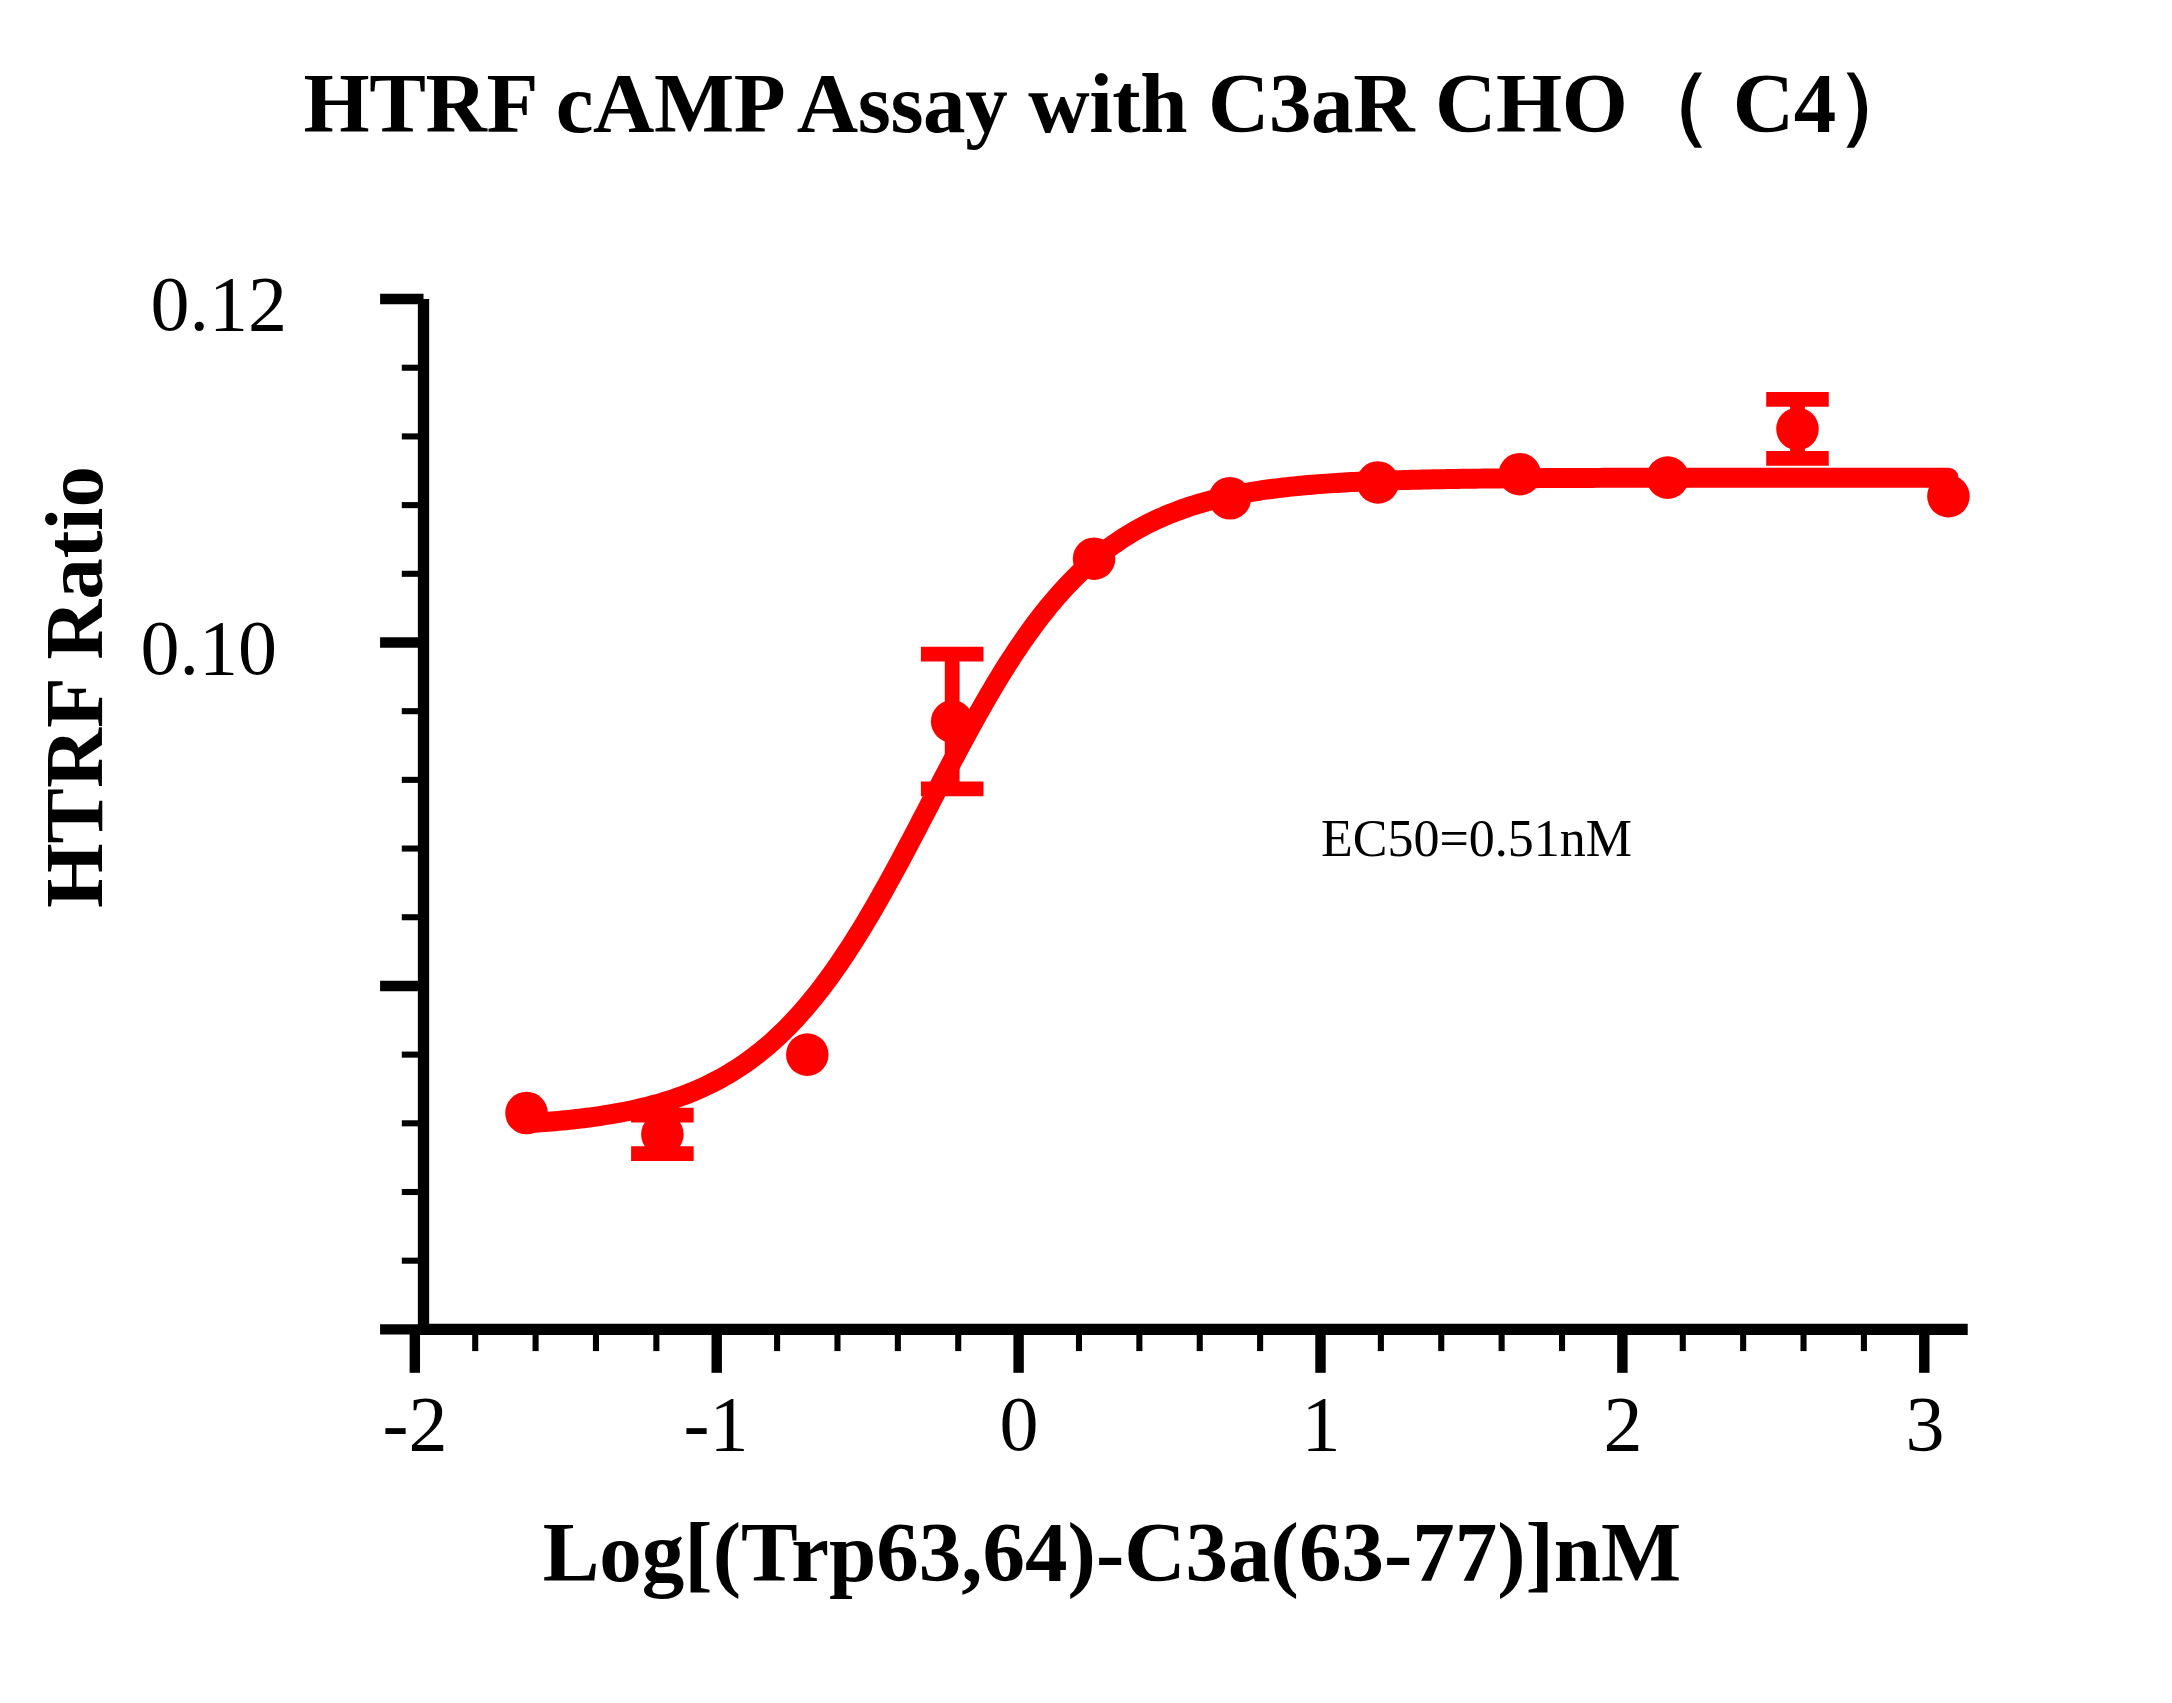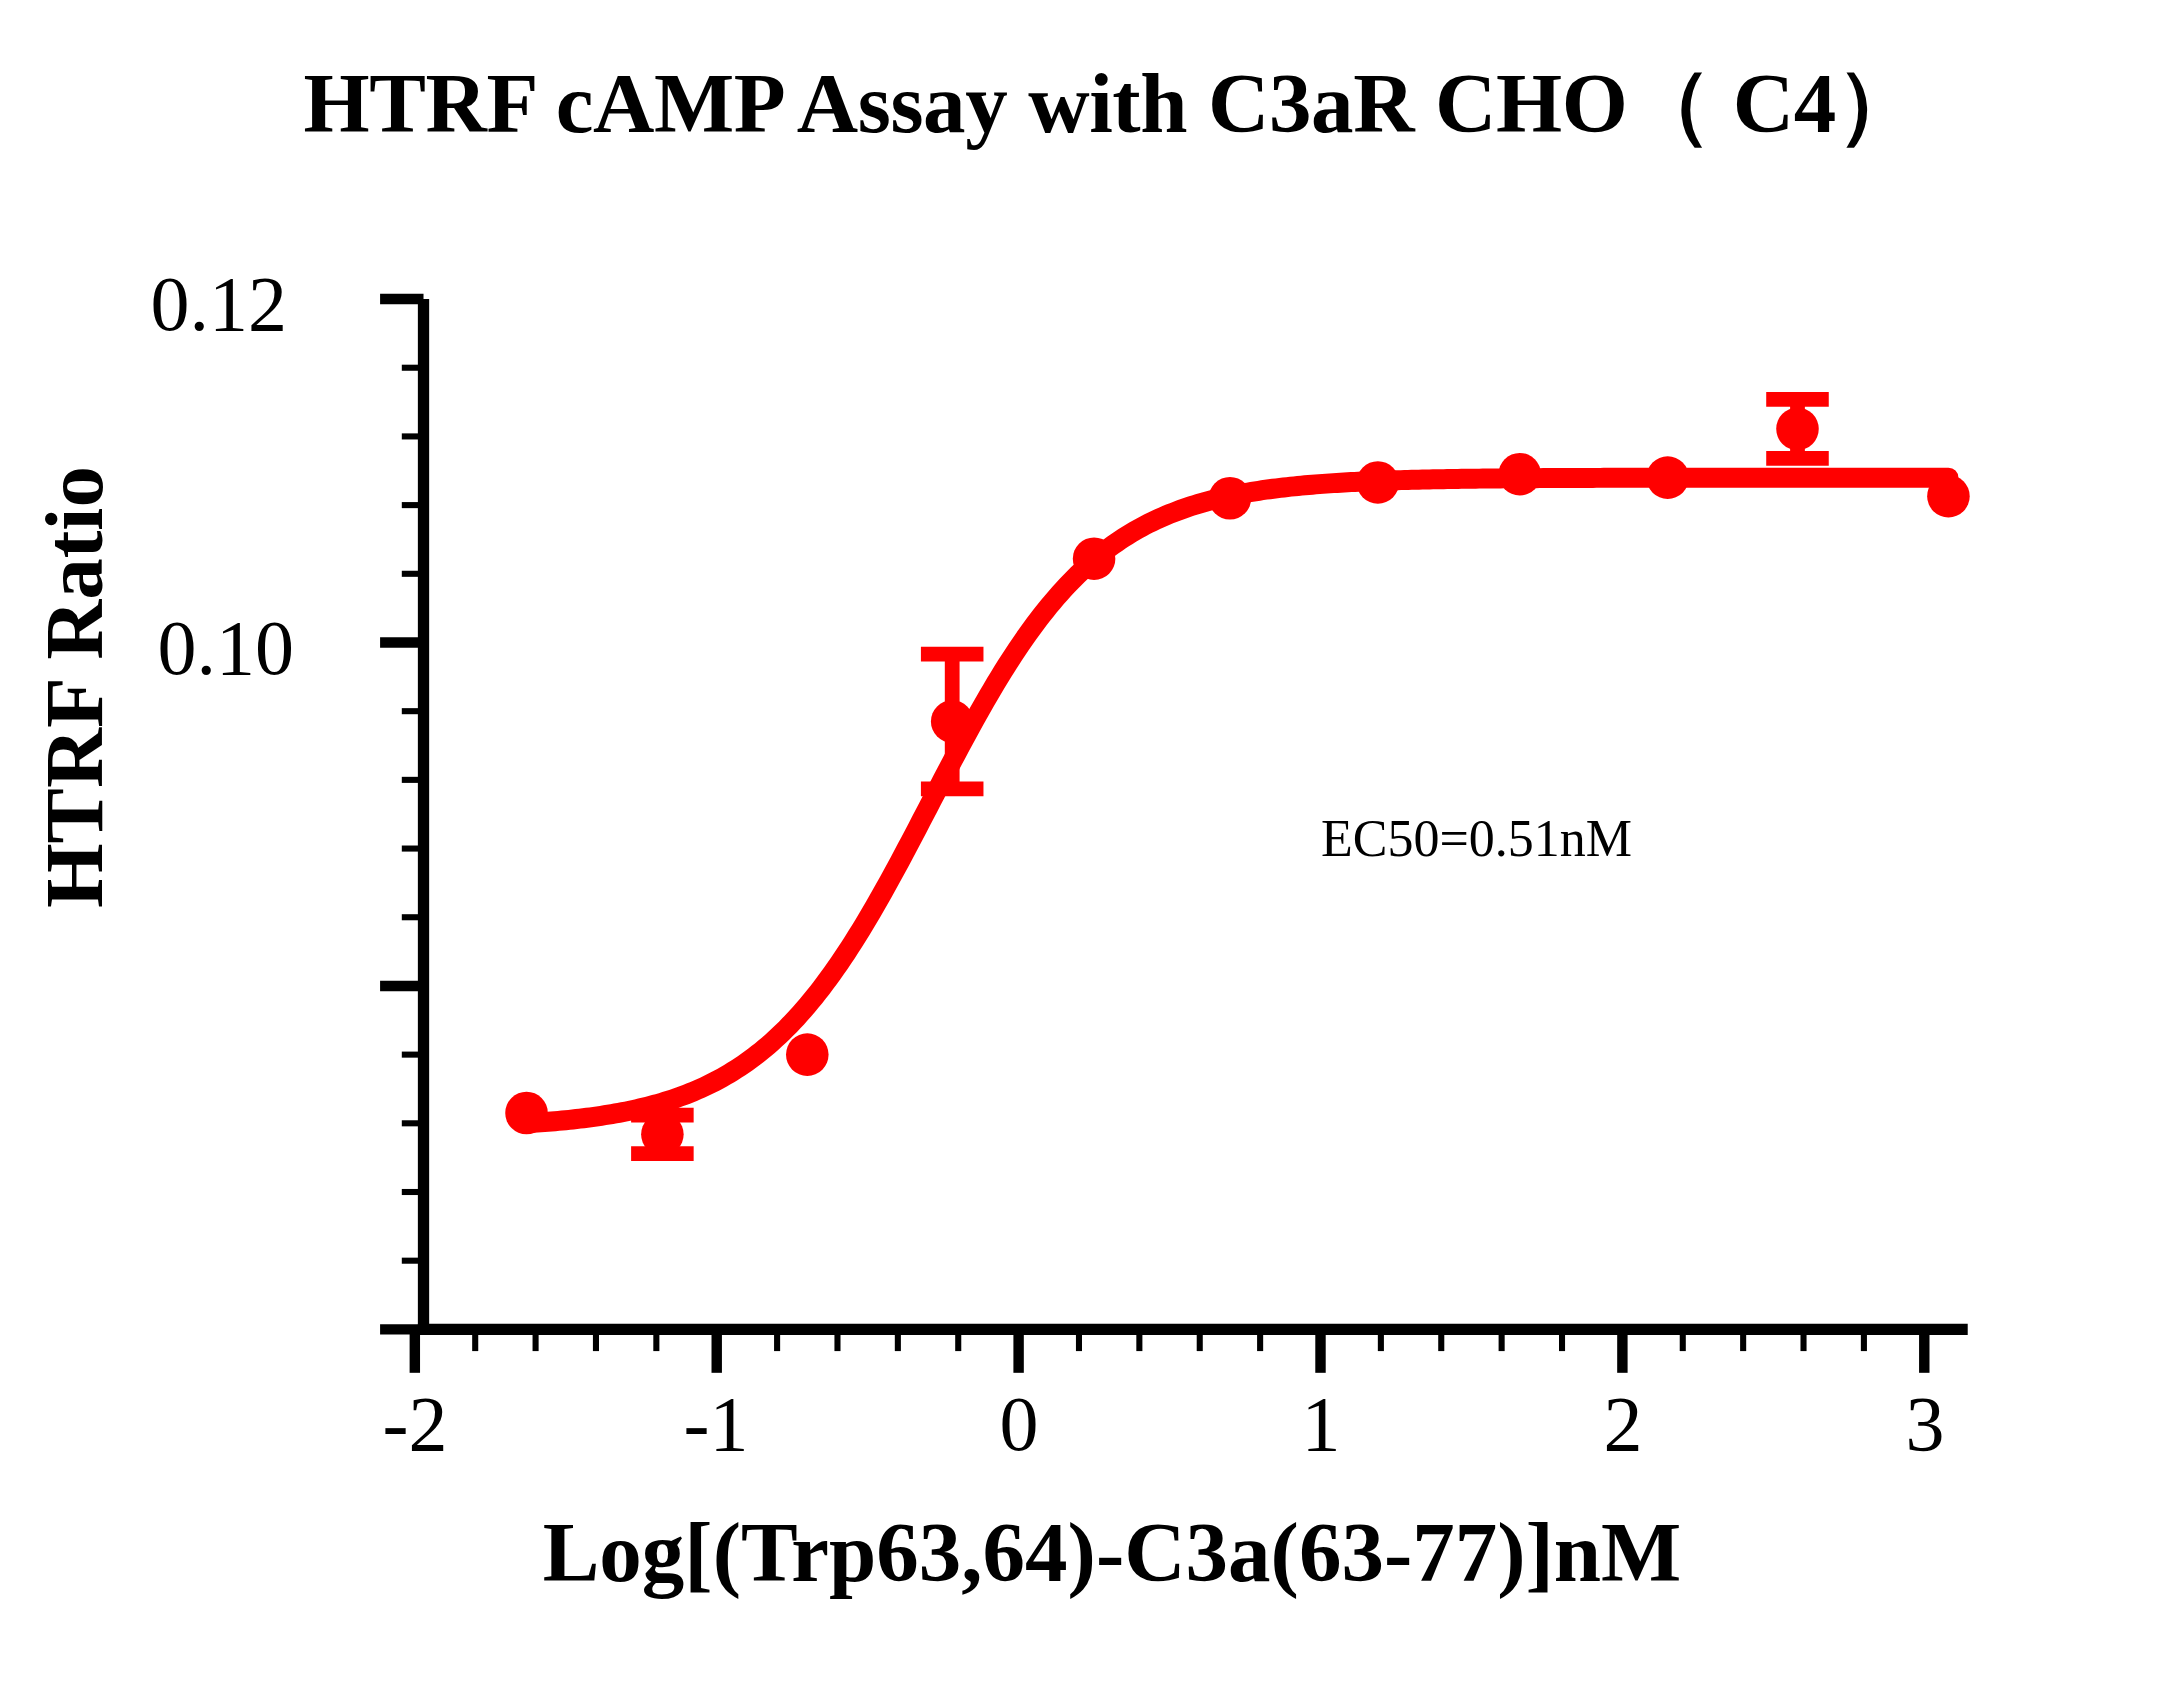--- a/index.html
+++ b/index.html
@@ -106,21 +106,21 @@
 
 <div id="figure">
 
   <div id="chart-title">HTRF cAMP Assay with C3aR CHO（ C4）</div>
 
   <div id="y-axis-title">HTRF Ratio</div>
 
   <div id="x-axis-title">Log[(Trp63,64)-C3a(63-77)]nM</div>
 
   <div class="ytick-label" style="left:61px; top:259px;">0.12</div>
-  <div class="ytick-label" style="left:68px; top:603px;">0.10</div>
+  <div class="ytick-label" style="left:51px; top:603px;">0.10</div>
 
   <div class="xtick-label" style="left:350px;  top:1379px;">-2</div>
   <div class="xtick-label" style="left:651px; top:1379px;">-1</div>
   <div class="xtick-label" style="left:954px; top:1379px;">0</div>
   <div class="xtick-label" style="left:1256px; top:1379px;">1</div>
   <div class="xtick-label" style="left:1558px; top:1379px;">2</div>
   <div class="xtick-label" style="left:1860px; top:1379px;">3</div>
 
   <div id="ec50-annotation">EC50=0.51nM</div>
 

